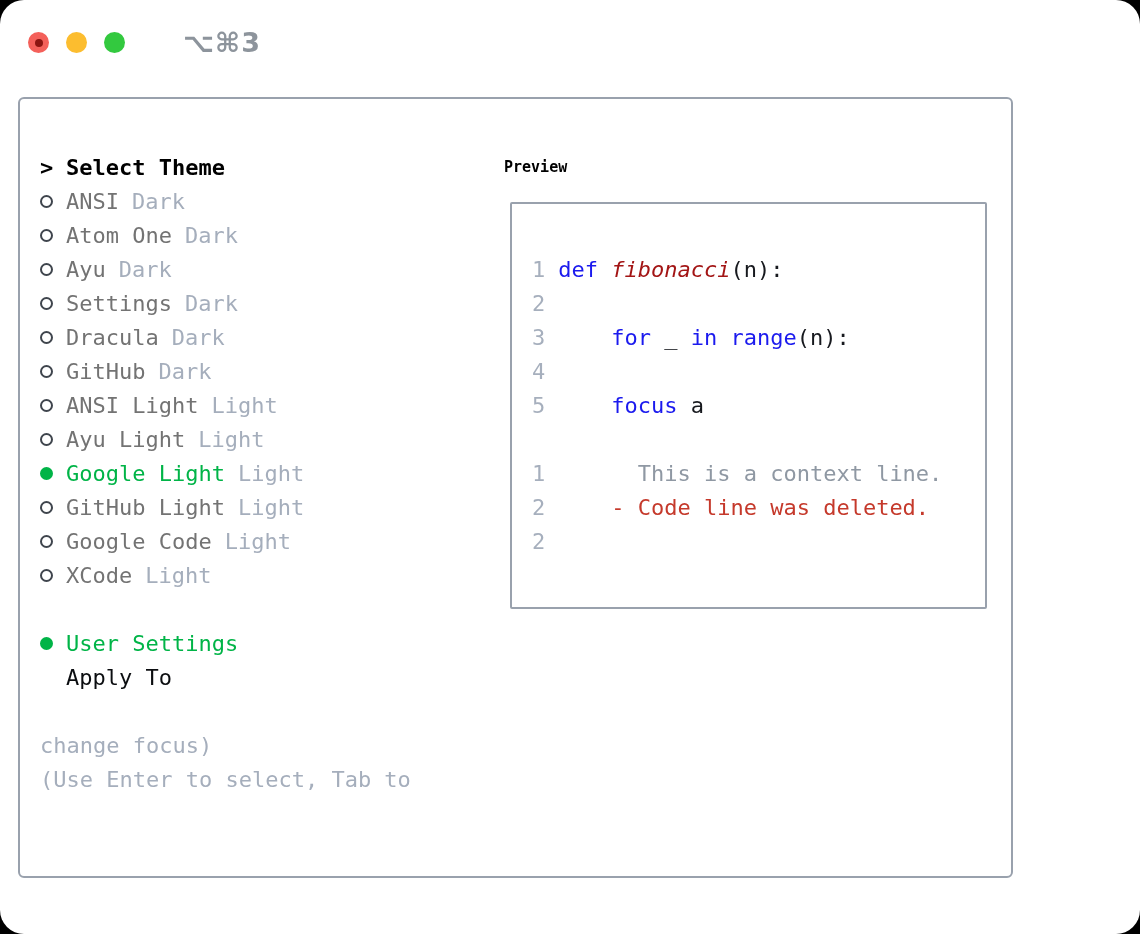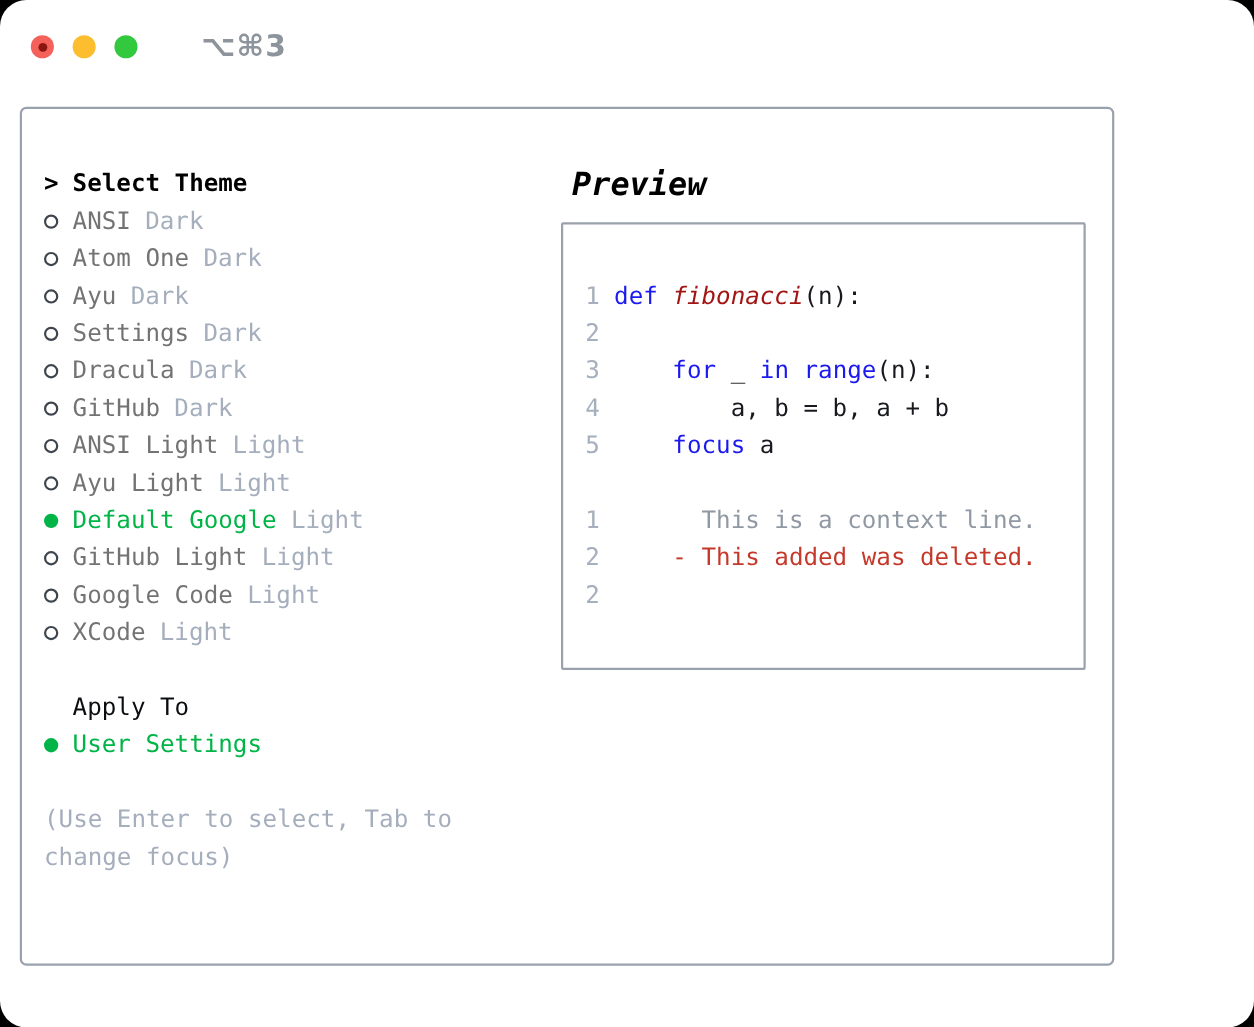--- a/index.html
+++ b/index.html
@@ -111,29 +111,28 @@
     height: 34px;
     display: flex;
     align-items: center;
     color: var(--muted_gray);
     font-size: 22px;
     white-space: pre;
   }
   
   .preview-title {
     position: absolute;
-    left: 500px;
+    left: 484px;
     top: 51px;
     height: 34px;
     display: flex;
     align-items: center;
-    font-size: 29px;
+    font-size: 15px;
     font-weight: bold;
     color: #000;
-    font-style: italic;
   }
   .preview-box {
     position: absolute;
     left: 490px;
     top: 103px;
     width: 477px;
     height: 407px;
     box-sizing: border-box;
     border: 2px solid var(--border_gray);
     border-radius: 2px;
@@ -225,21 +224,21 @@
       </div>
 
       <div class="row">
         <span class="marker"><span class="dot"></span></span>
         <span class="item-name">Ayu Light</span>
         <span class="item-suffix">Light</span>
       </div>
 
       <div class="row">
         <span class="marker"><span class="dot selected"></span></span>
-        <span class="item-name selected">Default Google</span>
+        <span class="item-name selected">Google Light</span>
         <span class="item-suffix">Light</span>
       </div>
 
       <div class="row">
         <span class="marker"><span class="dot"></span></span>
         <span class="item-name">GitHub Light</span>
         <span class="item-suffix">Light</span>
       </div>
 
       <div class="row">
@@ -248,59 +247,59 @@
         <span class="item-suffix">Light</span>
       </div>
 
       <div class="row">
         <span class="marker"><span class="dot"></span></span>
         <span class="item-name">XCode</span>
         <span class="item-suffix">Light</span>
       </div>
 
       <div class="spacer"></div>
+
+      <div class="row">
+        <span class="marker"><span class="dot selected"></span></span>
+        <span class="option-name selected">User Settings</span>
+      </div>
 
       <div class="row">
         <span class="marker"></span>
         <span class="apply-label">Apply To</span>
       </div>
 
-      <div class="row">
-        <span class="marker"><span class="dot selected"></span></span>
-        <span class="option-name selected">User Settings</span>
-      </div>
-
 
       <div class="spacer"></div>
 
+      <div class="hint-line">change focus)</div>
       <div class="hint-line">(Use Enter to select, Tab to</div>
-      <div class="hint-line">change focus)</div>
 
     </div>
 
     <div class="preview-title">Preview</div>
 
     <div class="preview-box">
       <div class="code-area">
 
         <div class="code-line"><span class="ln">1</span><span class="tok-kw">def</span><span class="tok-pl"> </span><span class="tok-fn">fibonacci</span><span class="tok-pl">(n):</span></div>
 
         <div class="code-line"><span class="ln">2</span></div>
 
         <div class="code-line"><span class="ln">3</span><span class="tok-pl">    </span><span class="tok-kw">for</span><span class="tok-pl"> _ </span><span class="tok-kw">in</span><span class="tok-pl"> </span><span class="tok-kw">range</span><span class="tok-pl">(n):</span></div>
 
-        <div class="code-line"><span class="ln">4</span><span class="tok-pl">        a, b = b, a + b</span></div>
+        <div class="code-line"><span class="ln">4</span></div>
 
         <div class="code-line"><span class="ln">5</span><span class="tok-pl">    </span><span class="tok-kw">focus</span><span class="tok-pl"> a</span></div>
 
         <div class="spacer"></div>
 
         <div class="code-line"><span class="ln">1</span><span class="diff-context">      This is a context line.</span></div>
 
-        <div class="code-line"><span class="ln">2</span><span class="diff-deleted">    - This added was deleted.</span></div>
+        <div class="code-line"><span class="ln">2</span><span class="diff-deleted">    - Code line was deleted.</span></div>
 
         <div class="code-line"><span class="ln">2</span></div>
 
       </div>
     </div>
 
   </div>
 </div>
 
 </body></html>

